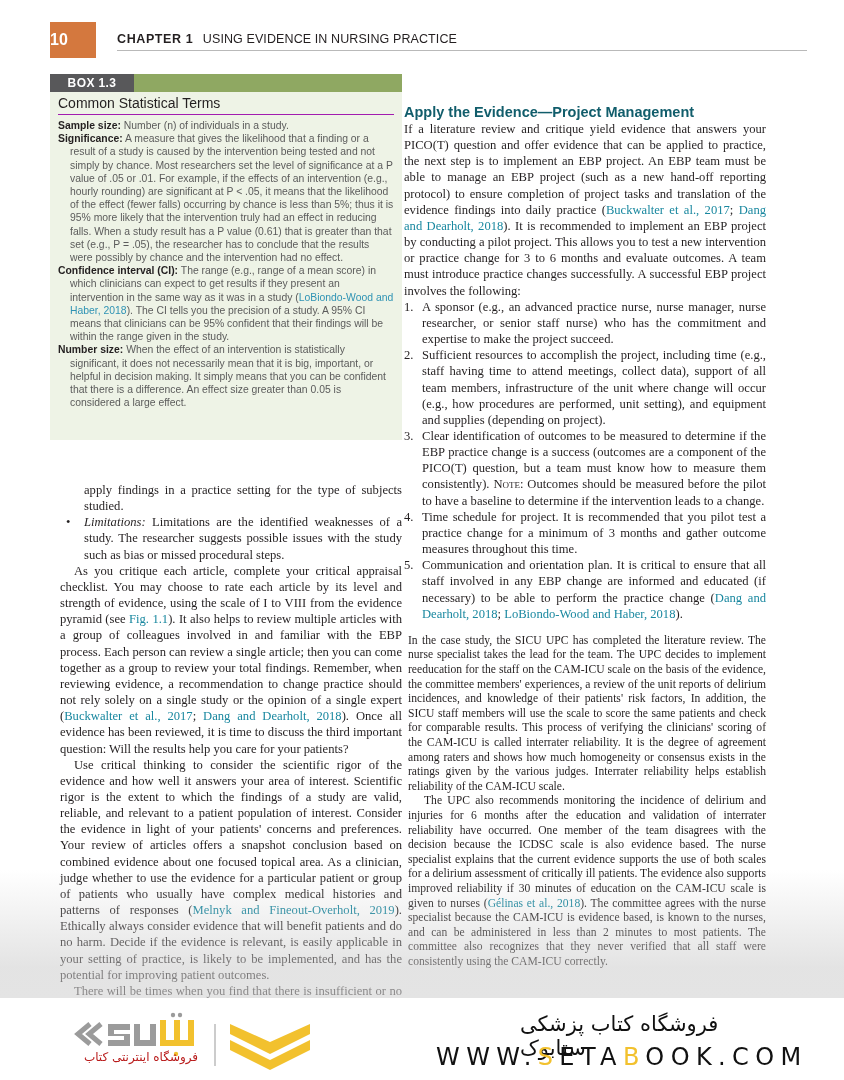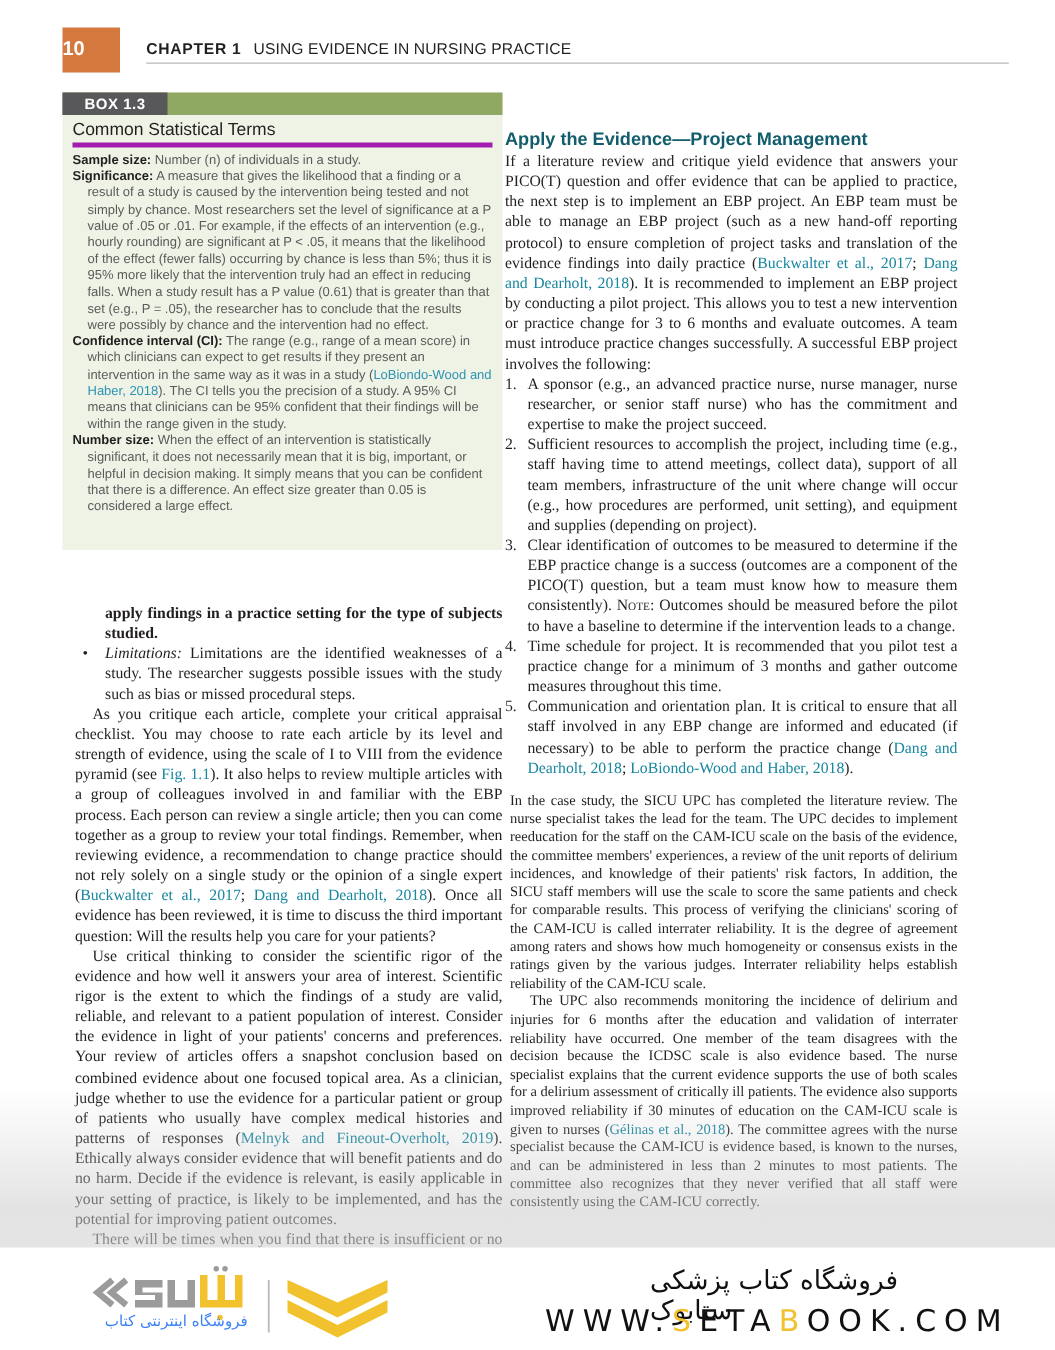--- a/index.html
+++ b/index.html
@@ -23,34 +23,34 @@
     position: absolute; left: 50px; top: 74px; width: 352px; height: 366px;
     background: #eef3e6;
   }
   .box-head { height: 18px; background: #8fa862; position: relative; }
   .box-label {
     position: absolute; left: 0; top: 0; width: 84px; height: 18px;
     background: #58585a; color: #fff; font-family: "Liberation Sans", sans-serif;
     font-weight: bold; font-size: 12px; line-height: 18px; text-align: center; letter-spacing: 0.4px;
   }
   .box-title {
-    margin: 3px 8px 0 8px; padding-bottom: 3px; border-bottom: 4px solid #a21caf;
+    margin: 3px 8px 0 8px; padding-bottom: 3px; border-bottom: 1px solid #a21caf;
     font-family: "Liberation Sans", sans-serif; font-size: 14px; color: #231f20;
   }
   .box-body { padding: 4px 8px 0 8px; font-family: "Liberation Sans", sans-serif; font-size: 10.4px; line-height: 13.2px; color: #5b5b5b; }
   .term { padding-left: 12px; text-indent: -12px; margin-bottom: 0; }
   .term b { color: #231f20; }
   .cite { color: #2f93b4; }
 
   
   .col { position: absolute; font-size: 12.6px; line-height: 16.15px; text-align: justify; }
   .col-left { left: 60px; top: 482px; width: 342px; }
   .col-right { left: 404px; top: 72px; width: 362px; margin-top: 32px; }
 
-  .indent-block { padding-left: 24px; font-weight: bold; }
+  .indent-block { padding-left: 24px; }
   .bullet-item { position: relative; padding-left: 24px; }
   .bullet-item .dot { position: absolute; left: 6px; top: 0; }
   .para { text-indent: 14px; }
   .link { color: #18879f; }
 
   .section-heading {
     font-family: "Liberation Sans", sans-serif; font-weight: bold; font-size: 14.5px;
     color: #115d6b; line-height: 17px; margin-bottom: 0px;
   }
   .num-item { position: relative; padding-left: 18px; }
@@ -142,19 +142,19 @@
     <path d="M90,10 h6 v20 h8 v-20 h6 v20 h8 v-20 h6 v26 h-34 z" fill="#f2c12e"></path>
     <circle cx="103" cy="5" r="2.2" fill="#9b9b9b"></circle>
     <circle cx="110" cy="5" r="2.2" fill="#9b9b9b"></circle>
     <circle cx="106" cy="44" r="2.2" fill="#f2c12e"></circle>
 
     <line x1="145" y1="14" x2="145" y2="56" stroke="#bbbbbb" stroke-width="1.5"></line>
 
     <path d="M160,14 L200,32 L240,14 L240,24 L200,44 L160,24 Z" fill="#f2c12e"></path>
     <path d="M160,30 L200,50 L240,30 L240,40 L200,60 L160,40 Z" fill="#f2c12e"></path>
   </svg>
-  <div style="position:absolute; left:6px; top:40px; width:130px; text-align:center; font-family:'DejaVu Sans',sans-serif; font-size:12px; color:#3b82f6; direction:rtl;">فروشگاه اینترنتی کتاب</div>
+  <div style="position:absolute; left:6px; top:40px; width:130px; text-align:center; font-family:'DejaVu Sans',sans-serif; font-size:12px; color:#b91c1c; direction:rtl;">فروشگاه اینترنتی کتاب</div>
 </div>
 
 <div class="brand-fa">فروشگاه کتاب پزشکی ستابوک</div>
 <div class="brand-url">
   <span>WWW.</span><span class="hl">S</span><span>ETA</span><span class="hl">B</span><span>OOK.COM</span>
 </div>
 
 </body></html>

